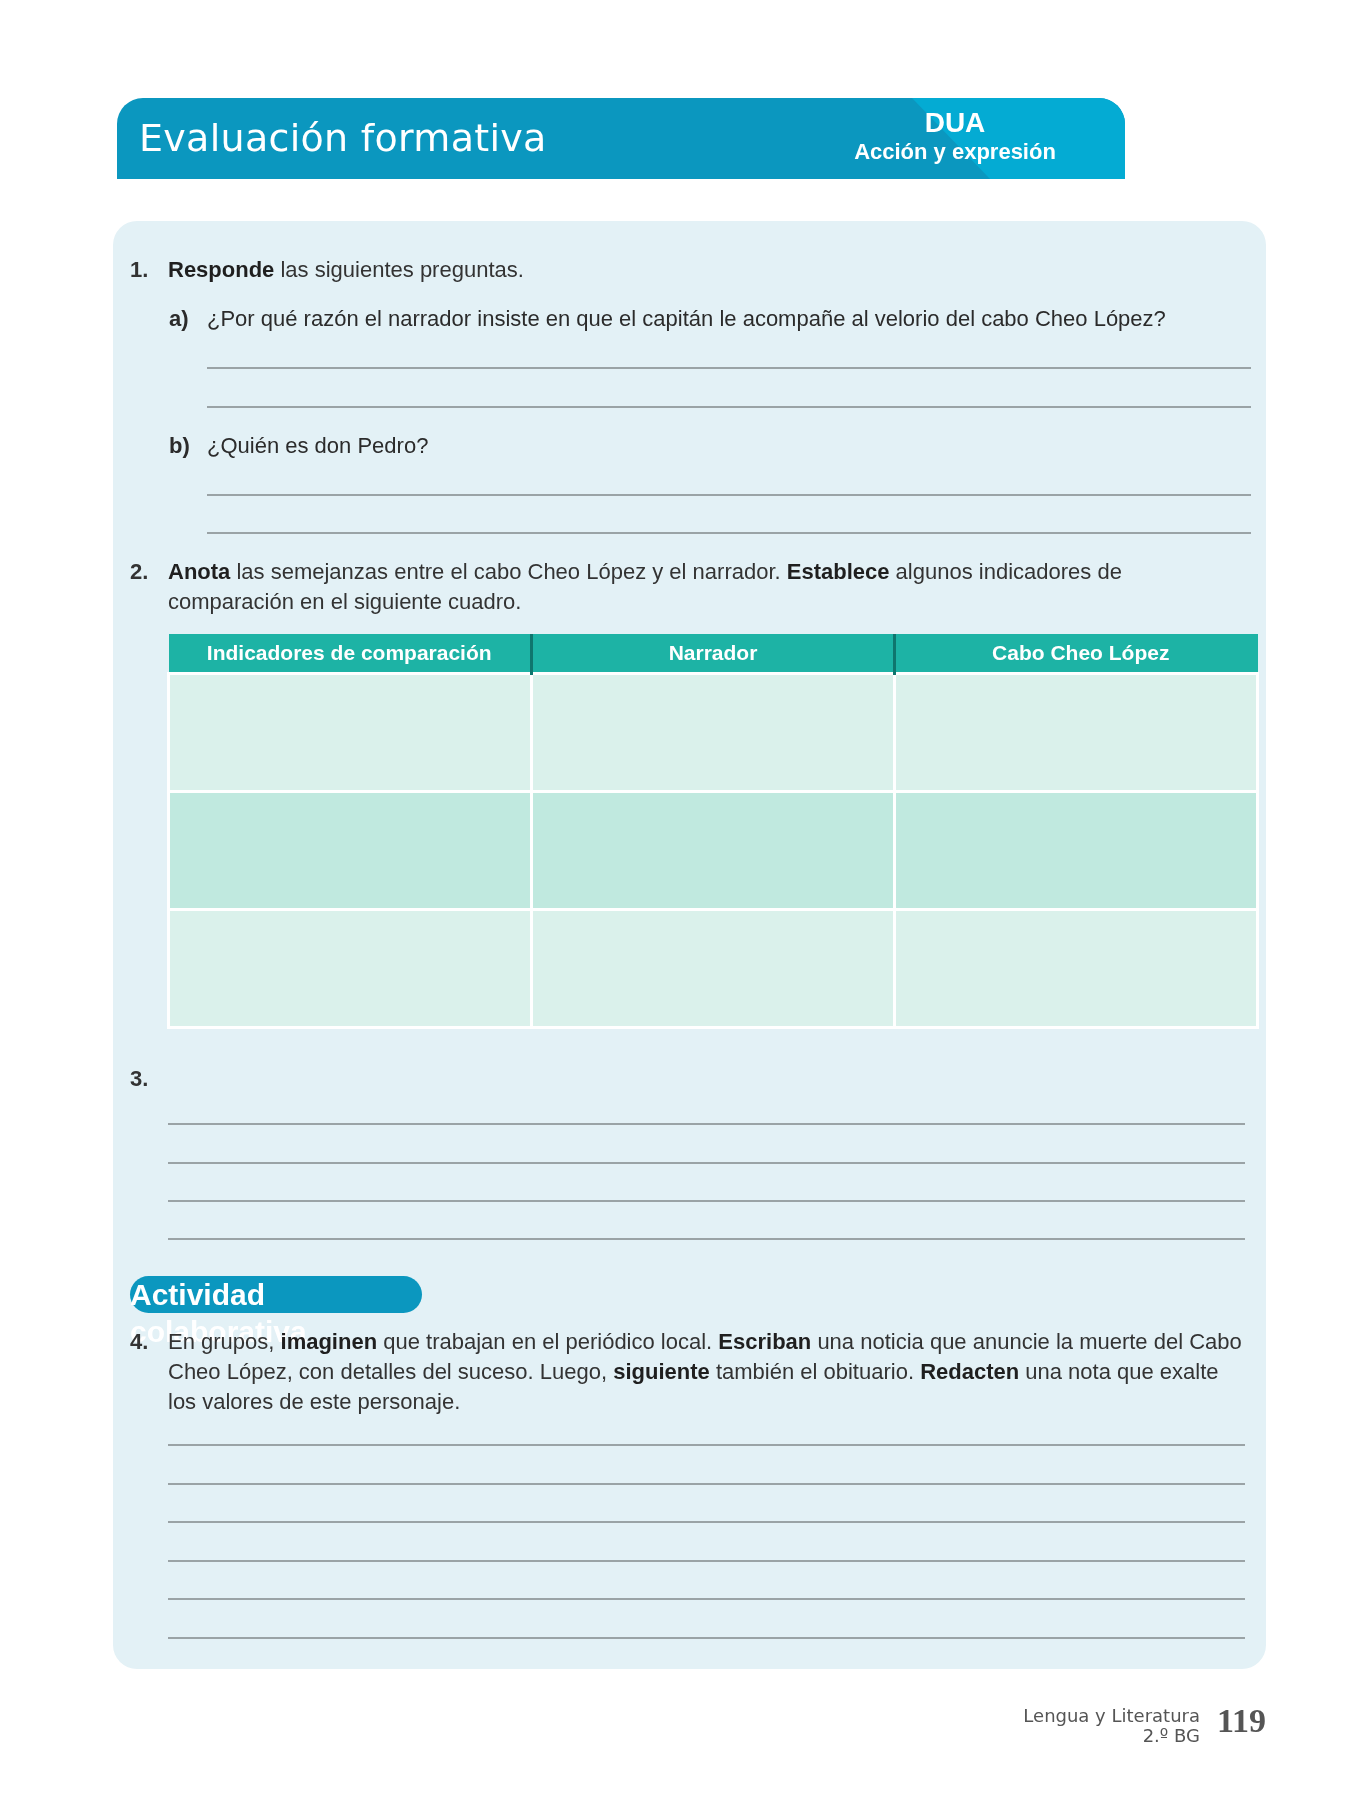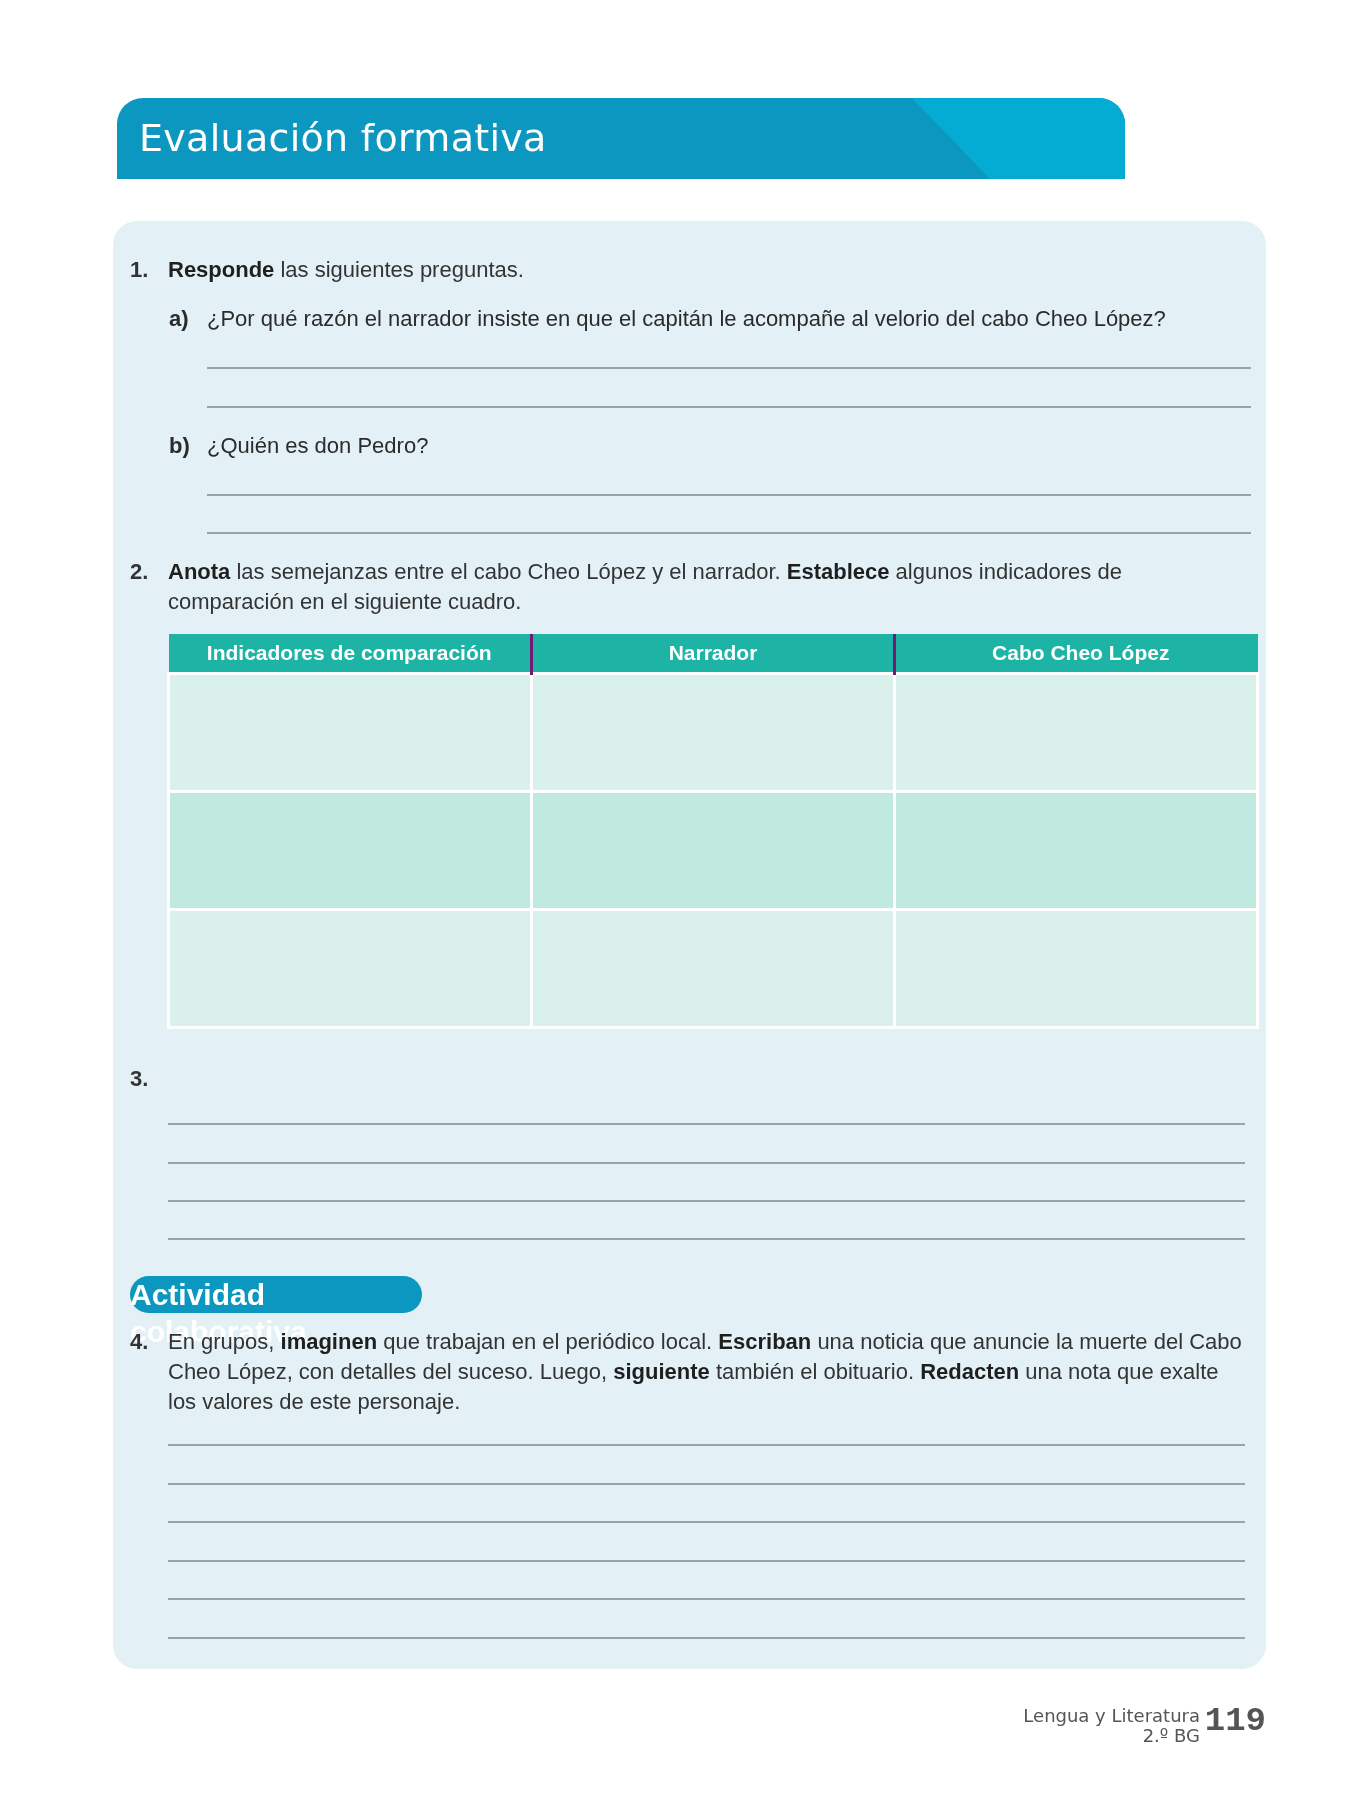--- a/index.html
+++ b/index.html
@@ -41,46 +41,50 @@
   .sub { position: absolute; font-size: 22px; line-height: 30px; }
   .sub .lbl { position: absolute; left: 0; font-weight: bold; }
   .line { position: absolute; height: 2px; background: #9aa3a6; }
 
   table.cmp {
     position: absolute; left: 54px; top: 413px; width: 1092px; border-collapse: collapse;
     table-layout: fixed;
   }
   table.cmp th {
     background: #1db3a5; color: #fff; font-weight: bold; font-size: 21px; height: 38px;
-    border-right: 3px solid #701a75; padding: 0;
+    border-right: 3px solid #0f766e; padding: 0;
   }
   table.cmp th:last-child { border-right: none; padding-left: 8px; }
   table.cmp td {
     height: 115px; border: 3px solid #ffffff; padding: 0;
   }
   table.cmp tr.r0 td, table.cmp tr.r2 td { background: #daf1eb; }
   table.cmp tr.r1 td { background: #c0e9df; }
 
   .badge {
     position: absolute; left: 17px; top: 1055px; width: 292px; height: 37px; border-radius: 19px;
     background: #0b97bf; color: #fff; font-weight: bold; font-size: 30px; line-height: 37px;
   }
   .pagenum {
     position: absolute; right: 84px; top: 1702px; font-size: 34px; font-weight: bold; color: #555;
-    font-family: Liberation Mono, monospace;
+    font-family: Liberation Serif, serif;
   }
   .footer-text { position: absolute; right: 150px; top: 1706px; text-align: right; }
 </style>
 </head>
 <body>
 
 <div class="header">
   <div class="light"></div>
   <div class="orange"></div>
   <div class="header-title">Evaluación formativa</div>
+  <div class="dua">
+    <div class="t1">DUA</div>
+    <div class="t2">Acción y expresión</div>
+  </div>
 </div>
 
 <div class="panel">
 
   <div class="q" style="left:17px; top:34px; width:1110px;">
     <span class="num">1.</span>
     <span style="padding-left:38px; display:inline-block;">
       <b>Responde</b><span> las siguientes preguntas.</span>
     </span>
   </div>

